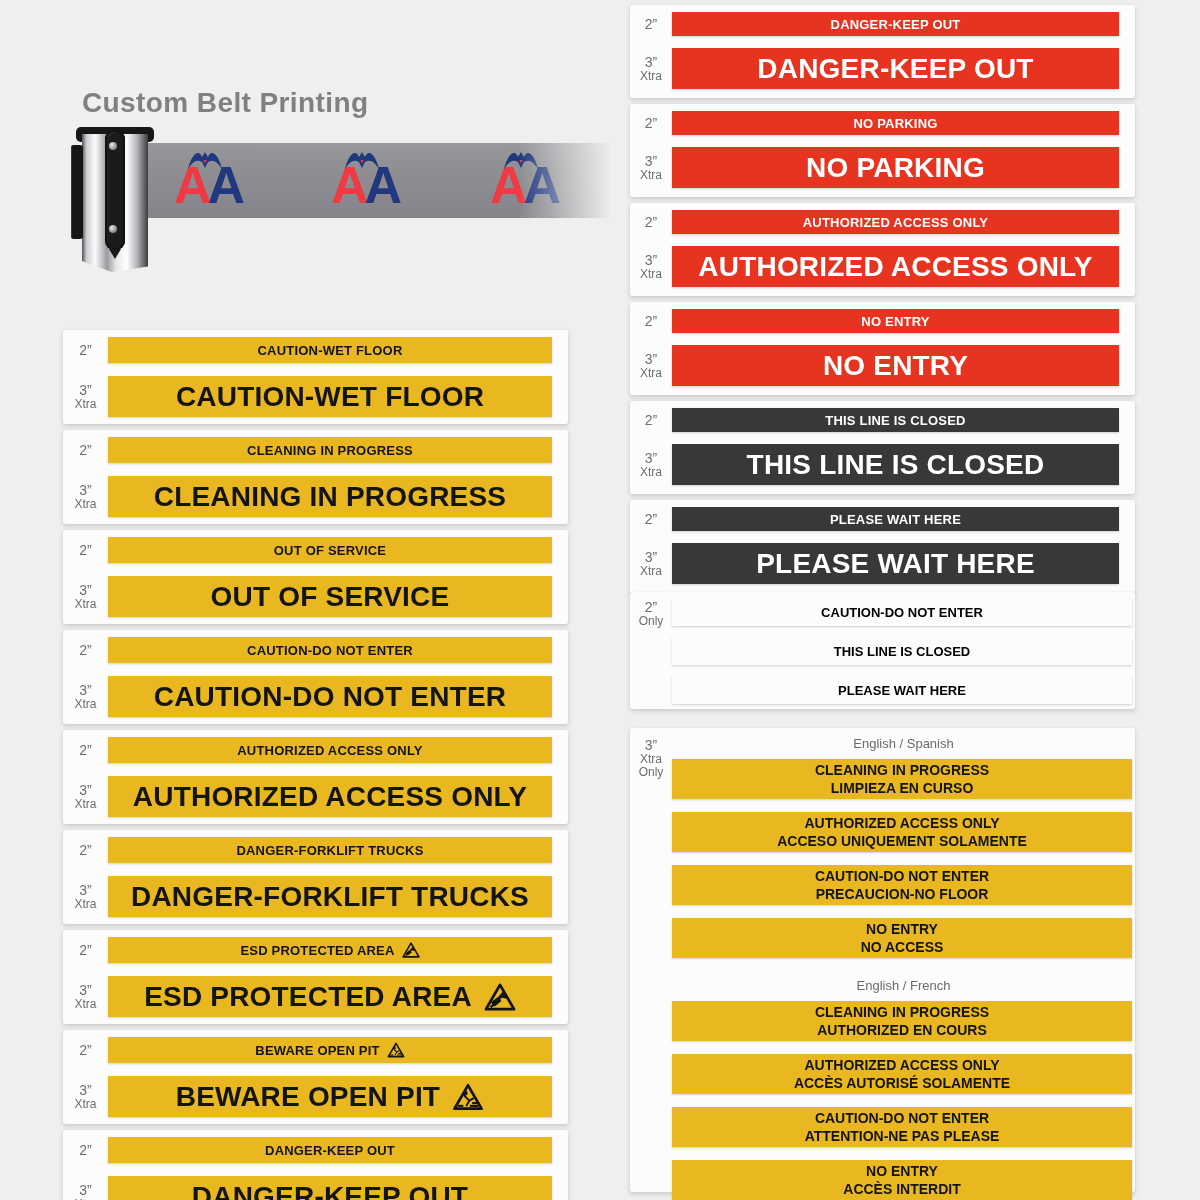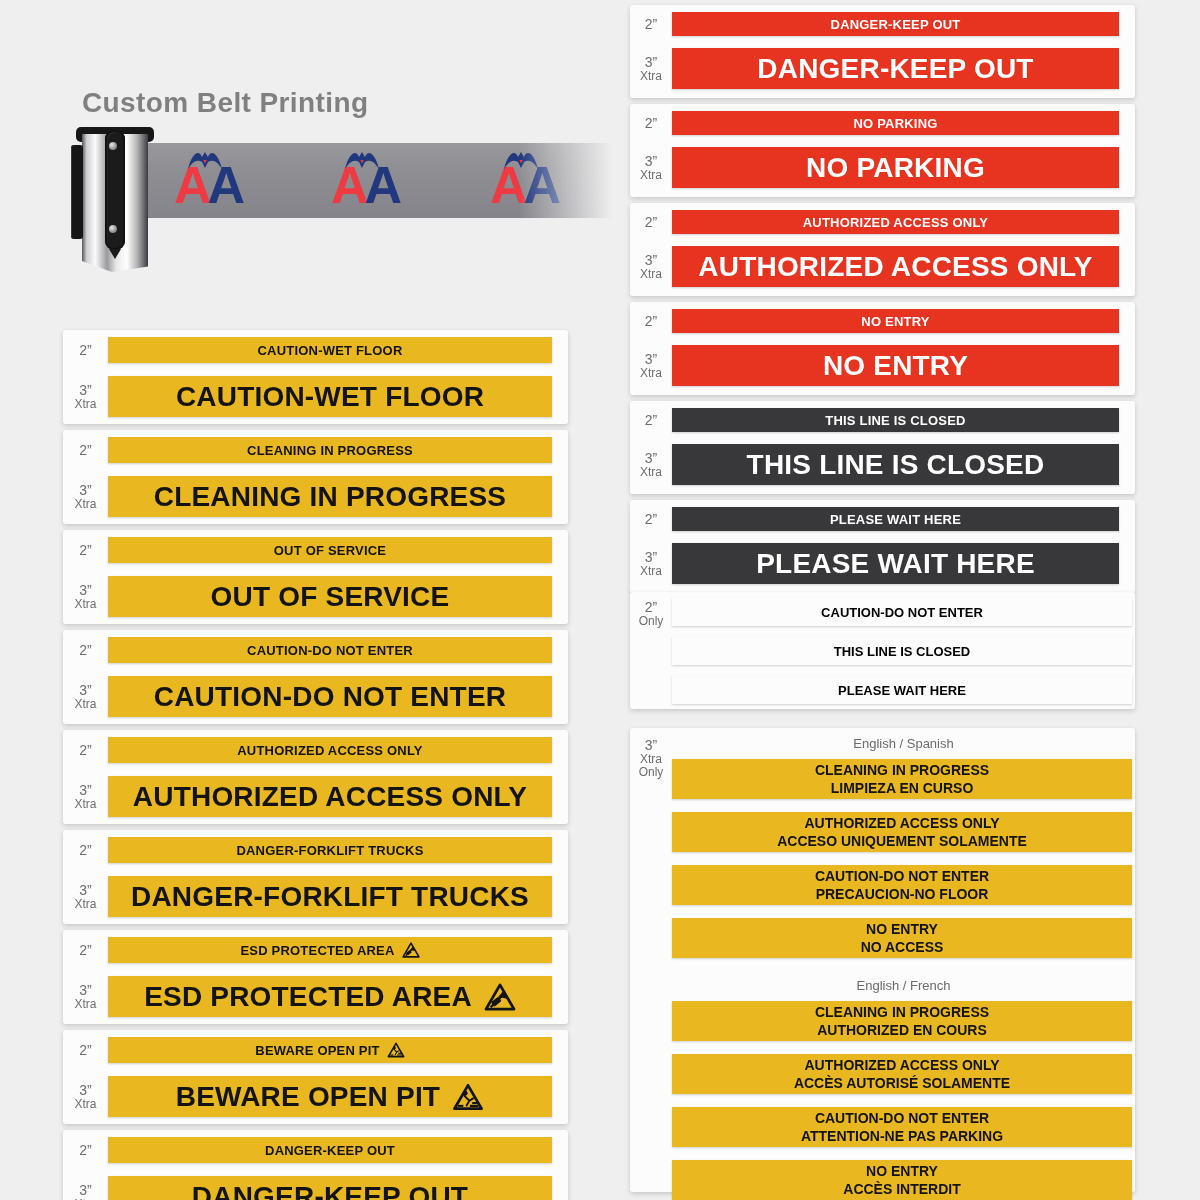--- a/index.html
+++ b/index.html
@@ -514,21 +514,21 @@
           <div class="bi-belt">
     <span class="line1">CLEANING IN PROGRESS</span>
     <span class="line2">AUTHORIZED EN COURS</span>
   </div>
           <div class="bi-belt">
     <span class="line1">AUTHORIZED ACCESS ONLY</span>
     <span class="line2">ACCÈS AUTORISÉ SOLAMENTE</span>
   </div>
           <div class="bi-belt">
     <span class="line1">CAUTION-DO NOT ENTER</span>
-    <span class="line2">ATTENTION-NE PAS PARKING</span>
+    <span class="line2">ATTENTION-NE PAS PLEASE</span>
   </div>
           <div class="bi-belt">
     <span class="line1">NO ENTRY</span>
     <span class="line2">ACCÈS INTERDIT</span>
   </div>
         </div>
     </div>
   </div>
 </div>
 

